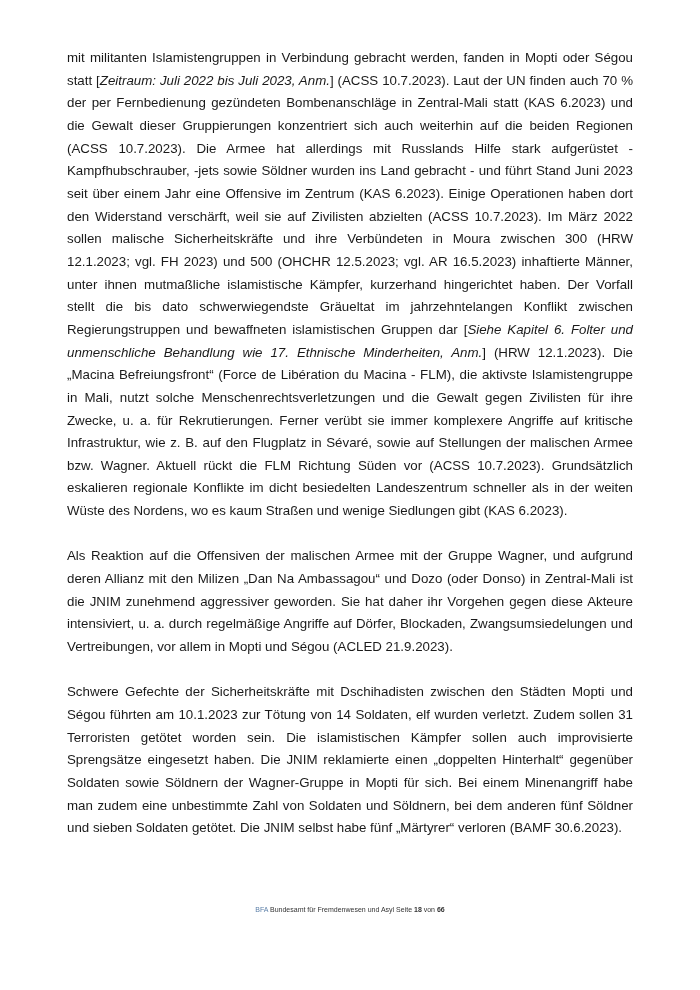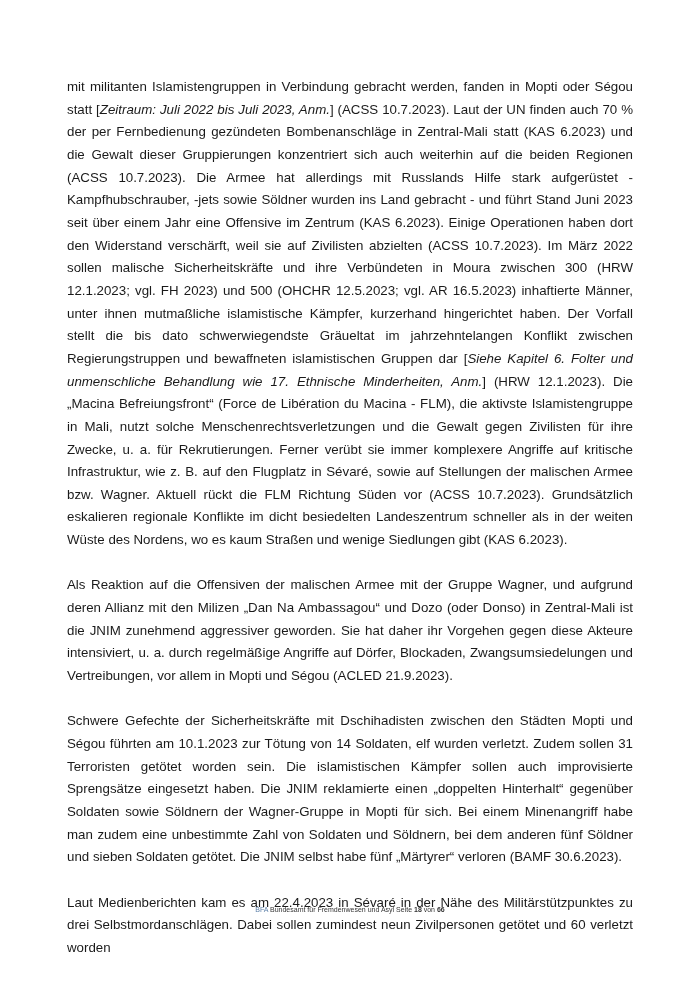--- a/index.html
+++ b/index.html
@@ -1,17 +1,17 @@
 <!DOCTYPE html>
 <html><head>
 <meta charset="utf-8">
 <style>
   html, body { margin: 0; padding: 0; background: #ffffff; }
   body { width: 700px; height: 990px; position: relative; overflow: hidden; }
-  .page { position: absolute; left: 67px; top: 76px; width: 566px; }
+  .page { position: absolute; left: 67px; top: 47px; width: 566px; }
   .para {
     font-family: "Liberation Sans", sans-serif;
     font-size: 13.3px;
     line-height: 22.65px;
     color: #1a1a1a;
     text-align: justify;
     margin: 0 0 22.65px 0;
   }
   .para em { font-style: italic; }
   .footer {
@@ -23,18 +23,17 @@
   .footer .brand { color: #5b7fa8; }
   .footer b { font-weight: bold; }
 </style>
 </head>
 <body>
 
 <div class="page">
   <p class="para"><span>mit militanten Islamistengruppen in Verbindung gebracht werden, fanden in Mopti oder Ségou statt [</span><em>Zeitraum: Juli 2022 bis Juli 2023, Anm.</em><span>] (ACSS 10.7.2023). Laut der UN finden auch 70 % der per Fernbedienung gezündeten Bombenanschläge in Zentral-Mali statt (KAS 6.2023) und die Gewalt dieser Gruppierungen konzentriert sich auch weiterhin auf die beiden Regionen (ACSS 10.7.2023). Die Armee hat allerdings mit Russlands Hilfe stark aufgerüstet - Kampfhubschrauber, -jets sowie Söldner wurden ins Land gebracht - und führt Stand Juni 2023 seit über einem Jahr eine Offensive im Zentrum (KAS 6.2023). Einige Operationen haben dort den Widerstand verschärft, weil sie auf Zivilisten abzielten (ACSS 10.7.2023). Im März 2022 sollen malische Sicherheitskräfte und ihre Verbündeten in Moura zwischen 300 (HRW 12.1.2023; vgl. FH 2023) und 500 (OHCHR 12.5.2023; vgl. AR 16.5.2023) inhaftierte Männer, unter ihnen mutmaßliche islamistische Kämpfer, kurzerhand hingerichtet haben. Der Vorfall stellt die bis dato schwerwiegendste Gräueltat im jahrzehntelangen Konflikt zwischen Regierungstruppen und bewaffneten islamistischen Gruppen dar [</span><em>Siehe Kapitel 6. Folter und unmenschliche Behandlung wie 17. Ethnische Minderheiten, Anm.</em><span>] (HRW 12.1.2023). Die „Macina Befreiungsfront“ (Force de Libération du Macina - FLM), die aktivste Islamistengruppe in Mali, nutzt solche Menschenrechtsverletzungen und die Gewalt gegen Zivilisten für ihre Zwecke, u. a. für Rekrutierungen. Ferner verübt sie immer komplexere Angriffe auf kritische Infrastruktur, wie z. B. auf den Flugplatz in Sévaré, sowie auf Stellungen der malischen Armee bzw. Wagner. Aktuell rückt die FLM Richtung Süden vor (ACSS 10.7.2023). Grundsätzlich eskalieren regionale Konflikte im dicht besiedelten Landeszentrum schneller als in der weiten Wüste des Nordens, wo es kaum Straßen und wenige Siedlungen gibt (KAS 6.2023).</span></p>
   <p class="para"><span>Als Reaktion auf die Offensiven der malischen Armee mit der Gruppe Wagner, und aufgrund deren Allianz mit den Milizen „Dan Na Ambassagou“ und Dozo (oder Donso) in Zentral-Mali ist die JNIM zunehmend aggressiver geworden. Sie hat daher ihr Vorgehen gegen diese Akteure intensiviert, u. a. durch regelmäßige Angriffe auf Dörfer, Blockaden, Zwangsumsiedelungen und Vertreibungen, vor allem in Mopti und Ségou (ACLED 21.9.2023).</span></p>
   <p class="para"><span>Schwere Gefechte der Sicherheitskräfte mit Dschihadisten zwischen den Städten Mopti und Ségou führten am 10.1.2023 zur Tötung von 14 Soldaten, elf wurden verletzt. Zudem sollen 31 Terroristen getötet worden sein. Die islamistischen Kämpfer sollen auch improvisierte Sprengsätze eingesetzt haben. Die JNIM reklamierte einen „doppelten Hinterhalt“ gegenüber Soldaten sowie Söldnern der Wagner-Gruppe in Mopti für sich. Bei einem Minenangriff habe man zudem eine unbestimmte Zahl von Soldaten und Söldnern, bei dem anderen fünf Söldner und sieben Soldaten getötet. Die JNIM selbst habe fünf „Märtyrer“ verloren (BAMF 30.6.2023).</span></p>
-  <p class="para"><span>Laut Medienberichten kam es am 22.4.2023 in Sévaré in der Nähe des Militärstützpunktes zu drei Selbstmordanschlägen. Dabei sollen zumindest neun Zivilpersonen getötet und 60 verletzt worden</span></p>
 </div>
 
 <div class="footer">
   <span class="brand" style="color: rgb(91, 127, 168);">BFA</span><span> Bundesamt für Fremdenwesen und Asyl Seite </span><b>18</b><span> von </span><b>66</b>
 </div>
 
 </body></html>

